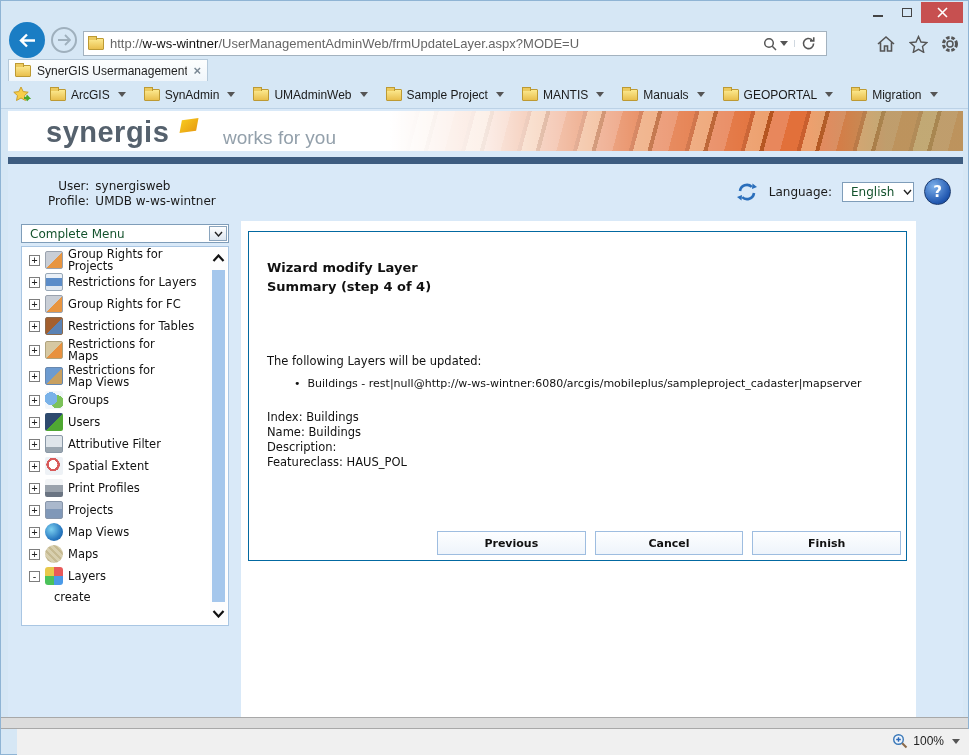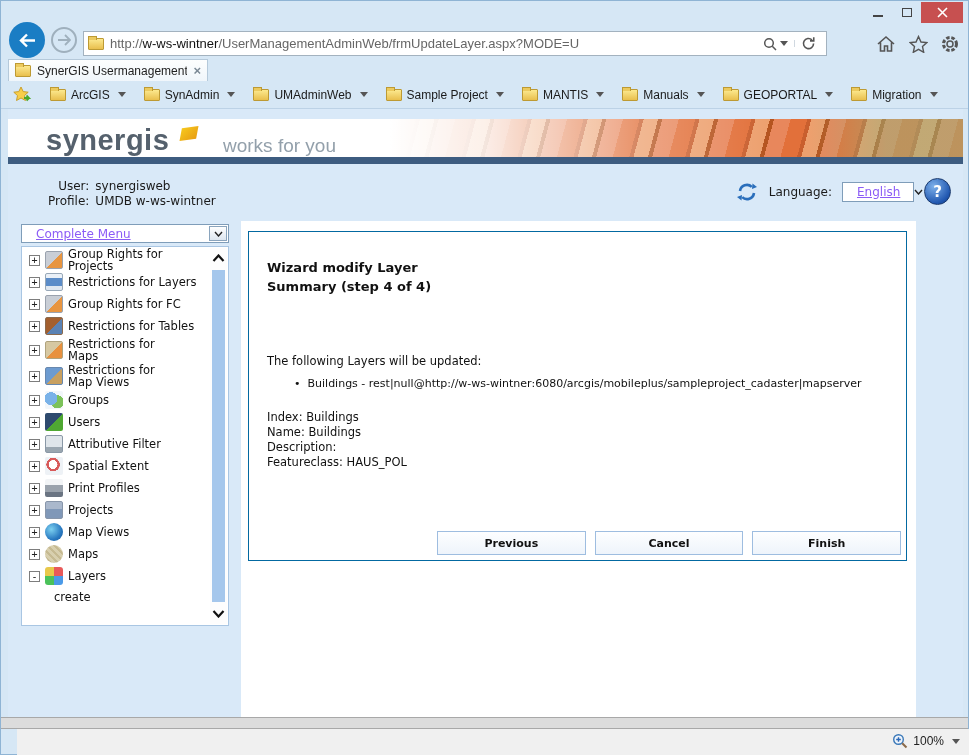--- a/index.html
+++ b/index.html
@@ -38,38 +38,38 @@
 
   
   .favbar { position:absolute; top:80px; left:0; width:100%; height:28px; display:flex; align-items:center; padding-left:12px; gap:18px; border-bottom:1px solid #bcd2e6; }
   .fav-item { display:flex; align-items:center; gap:5px; font-size:12px; color:#1a1a1a; }
   .folder { position:relative; width:16px; height:12px; background:linear-gradient(180deg,#fce98f,#e9bf4d); border:1px solid #bd9a33; border-radius:1px; }
   .folder::before { content:""; position:absolute; top:-3px; left:-1px; width:7px; height:3px; background:#ecca5e; border:1px solid #bd9a33; border-bottom:none; }
 
   
   .page { position:absolute; top:108px; left:7px; width:955px; height:608px; background:#d9e9f8; font-family:"DejaVu Sans", sans-serif; }
 
-  .banner { position:absolute; top:10px; left:0; width:100%; height:40px;
+  .banner { position:absolute; top:2px; left:0; width:100%; height:40px;
     background:
       linear-gradient(90deg, rgba(158,176,122,0) 0 84%, rgba(158,176,122,.55) 92% 100%),
       linear-gradient(90deg, #ffffff 0 40%, rgba(255,255,255,.85) 50%, rgba(255,255,255,.25) 66%, rgba(255,255,255,0) 80%),
       repeating-linear-gradient(105deg, #e2703a 0 16px, #c95f2e 16px 20px, #eda06e 20px 34px, #b5541f 34px 38px, #e8875c 38px 54px);
   }
   .logo { position:absolute; left:38px; top:5px; font-size:29px; font-weight:600; color:#55616d; letter-spacing:.5px; font-family:"Liberation Sans",sans-serif; }
   .logo-swoosh { position:absolute; left:173px; top:8px; width:16px; height:13px; background:linear-gradient(135deg,#f6c81e,#e89d12); transform:skewX(-18deg) rotate(-8deg); }
   .tagline { position:absolute; left:215px; top:16px; font-size:19px; color:#93a0ab; font-family:"Liberation Sans",sans-serif; }
   .banner-strip { position:absolute; top:48px; left:0; width:100%; height:7px; background:#3d5c80; }
 
   .header-row { position:absolute; top:55px; left:0; width:100%; height:57px; }
   .userinfo { position:absolute; left:40px; top:15px; display:grid; grid-template-columns:auto auto; column-gap:6px; font-size:12px; color:#1a1a1a; line-height:15px; }
   .userinfo .lbl { text-align:right; }
   .header-right { position:absolute; right:12px; top:14px; display:flex; align-items:center; gap:10px; }
   .lang-label { font-size:12px; color:#1a1a1a; }
   .dd { display:flex; align-items:center; border:1px solid #7f9db9; background:#fff; height:20px; }
-  .dd-value { font-size:12px; padding:0 14px; color:#8b5cf6;text-decoration:underline; }
+  .dd-value { font-size:12px; padding:0 8px; color:#14532d; }
   .dd-chevron { width:16px; height:100%; display:flex; align-items:center; justify-content:center; }
   .help-btn { width:27px; height:27px; border-radius:50%; background:radial-gradient(circle at 35% 30%, #7db0ea, #2057b0 70%, #123a80); border:1px solid #1b3a6e; color:#fff; font-weight:bold; font-size:15px; display:flex; align-items:center; justify-content:center; }
 
   
   .menu-select { position:absolute; left:13px; top:115px; width:208px; height:19px; border:1px solid #7f9db9; background:#fff; display:flex; align-items:center; }
   .menu-select .dd-value { flex:1; font-size:12px; }
   .menu-select .dd-btn { width:18px; height:15px; margin-right:1px; border:1px solid #8aa4bd; background:linear-gradient(180deg,#fefefe,#dde6f0); display:flex; align-items:center; justify-content:center; }
 
   .tree { position:absolute; left:13px; top:137px; width:208px; height:380px; background:#fff; border:1px solid #a9c6e3; overflow:hidden; }
   .tree-items { position:absolute; left:0; top:2px; right:19px; }

